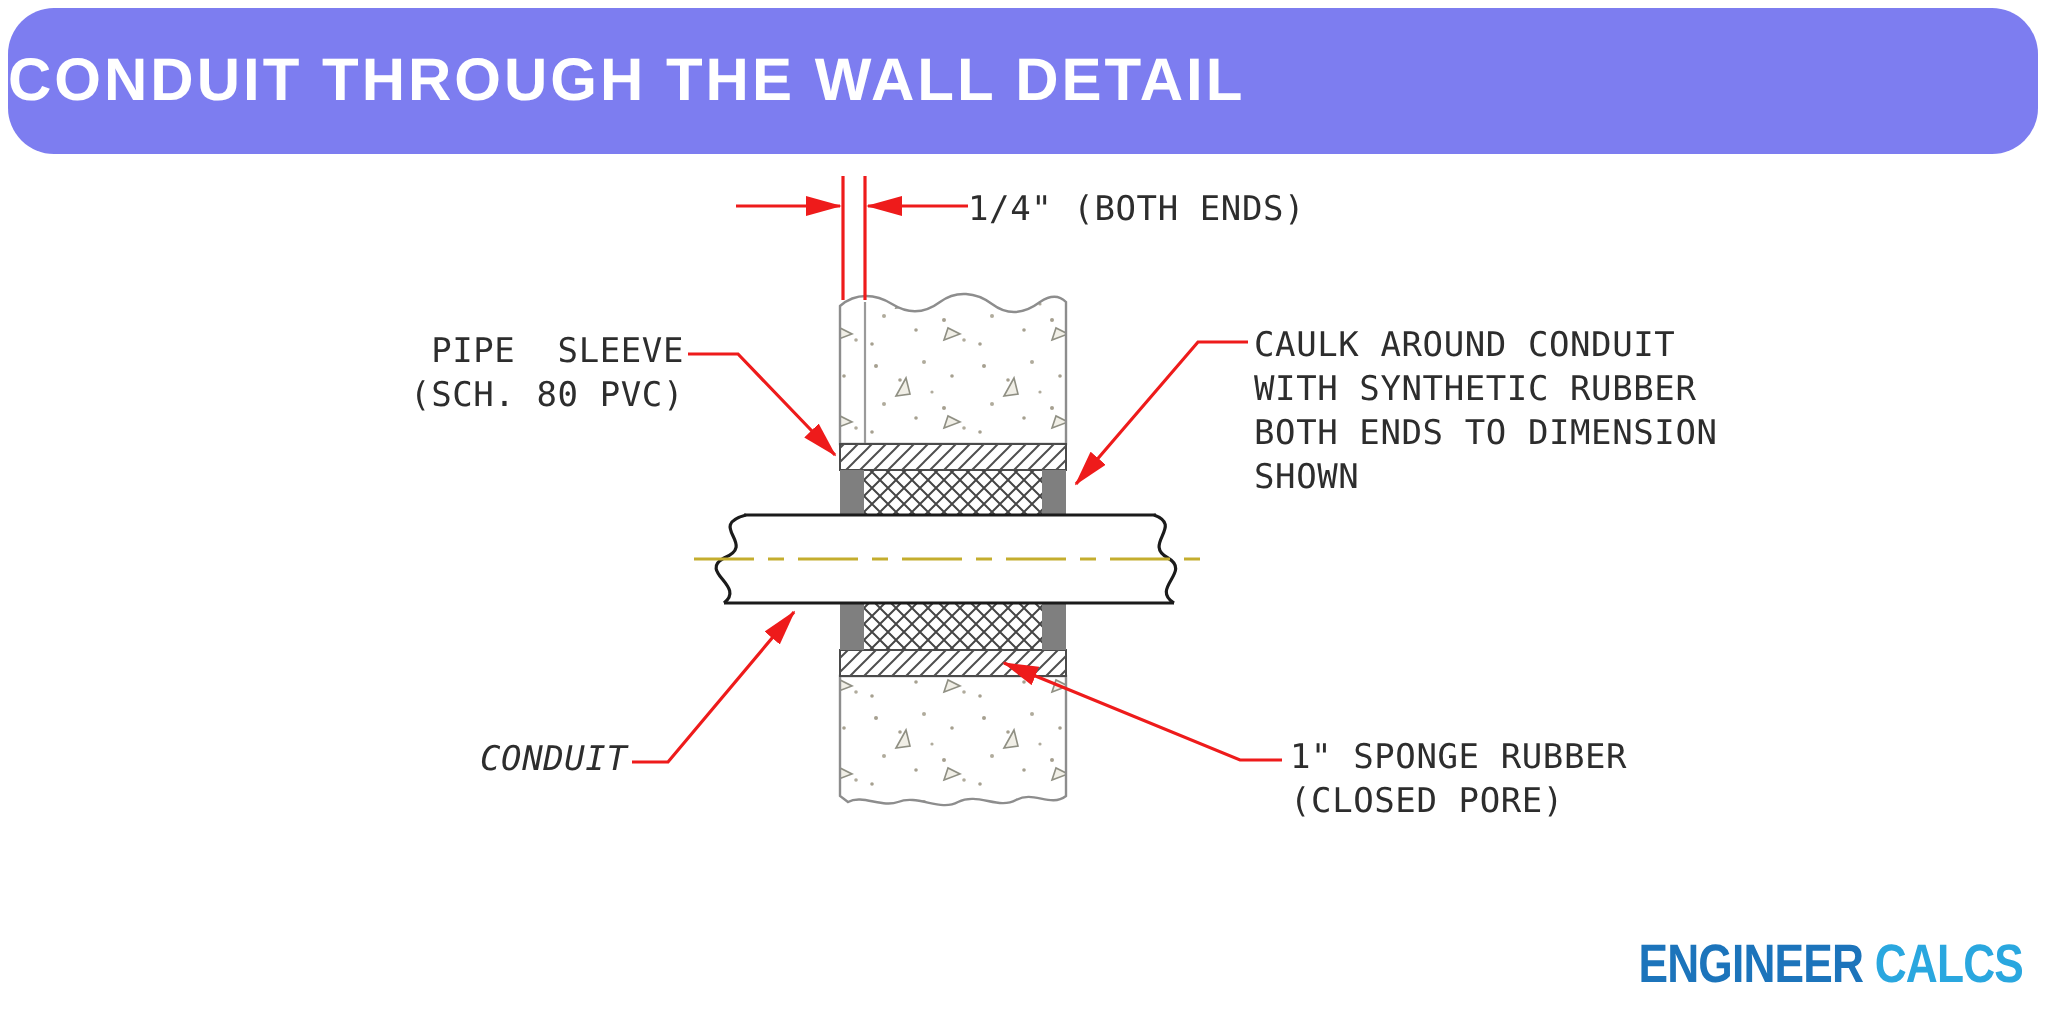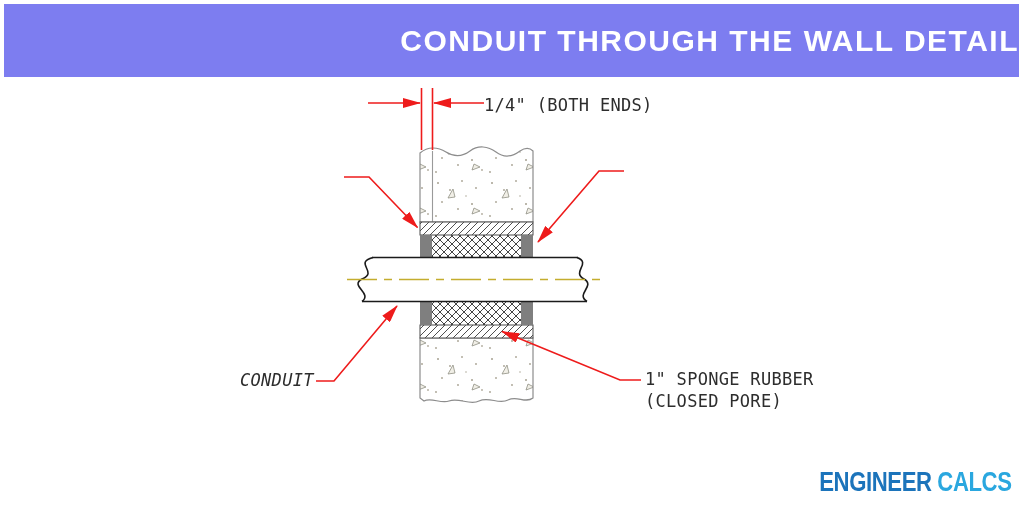--- a/index.html
+++ b/index.html
@@ -3,21 +3,21 @@
 <meta charset="utf-8">
 <style>
   html,body{margin:0;padding:0;background:#ffffff;}
   .canvas{
     position:relative;width:1024px;height:508px;background:#ffffff;
     overflow:hidden;font-family:"DejaVu Sans Mono","Liberation Mono",monospace;
   }
   
   .banner{
     position:absolute;left:4px;top:4px;width:1015px;height:73px;
-    background:#7d7df0;display:flex;align-items:center;justify-content:flex-end;
+    background:#7d7df0;display:flex;align-items:center;justify-content:flex-start;border-radius:23px;
   }
   .banner h1{
     margin:0;font-family:"Liberation Sans","DejaVu Sans",sans-serif;
     font-weight:bold;font-size:30px;letter-spacing:1.5px;color:#ffffff;
   }
   
   svg.drawing{position:absolute;left:0;top:0;width:1024px;height:508px;}
   
   .cad-label{
     position:absolute;font-size:17px;line-height:22px;color:#2d2d2d;
@@ -121,20 +121,26 @@
 
     <g stroke="#ee1b1b" stroke-width="1.6" fill="none">
       <path d="M344,177 L369,177 L417.5,227.5" marker-end="url(#arrowRed)"></path>
       <path d="M624,171 L599,171 L538,242" marker-end="url(#arrowRed)"></path>
       <path d="M316,381 L334,381 L397,306" marker-end="url(#arrowRed)"></path>
       <path d="M641,380 L620,380 L502,331.5" marker-end="url(#arrowRed)"></path>
     </g>
   </svg>
 
   <div class="cad-label" id="dim-label">1/4" (BOTH ENDS)</div>
+  <div class="cad-label" id="label-pipe-sleeve">PIPE  SLEEVE
+(SCH. 80 PVC)</div>
+  <div class="cad-label" id="label-caulk">CAULK AROUND CONDUIT
+WITH SYNTHETIC RUBBER
+BOTH ENDS TO DIMENSION
+SHOWN</div>
   <div class="cad-label" id="label-conduit">CONDUIT</div>
   <div class="cad-label" id="label-sponge">1" SPONGE RUBBER
 (CLOSED PORE)</div>
 
   <div class="brand">
     <span class="w1">ENGINEER</span><span class="w2">CALCS</span>
   </div>
 
 </div>
 

